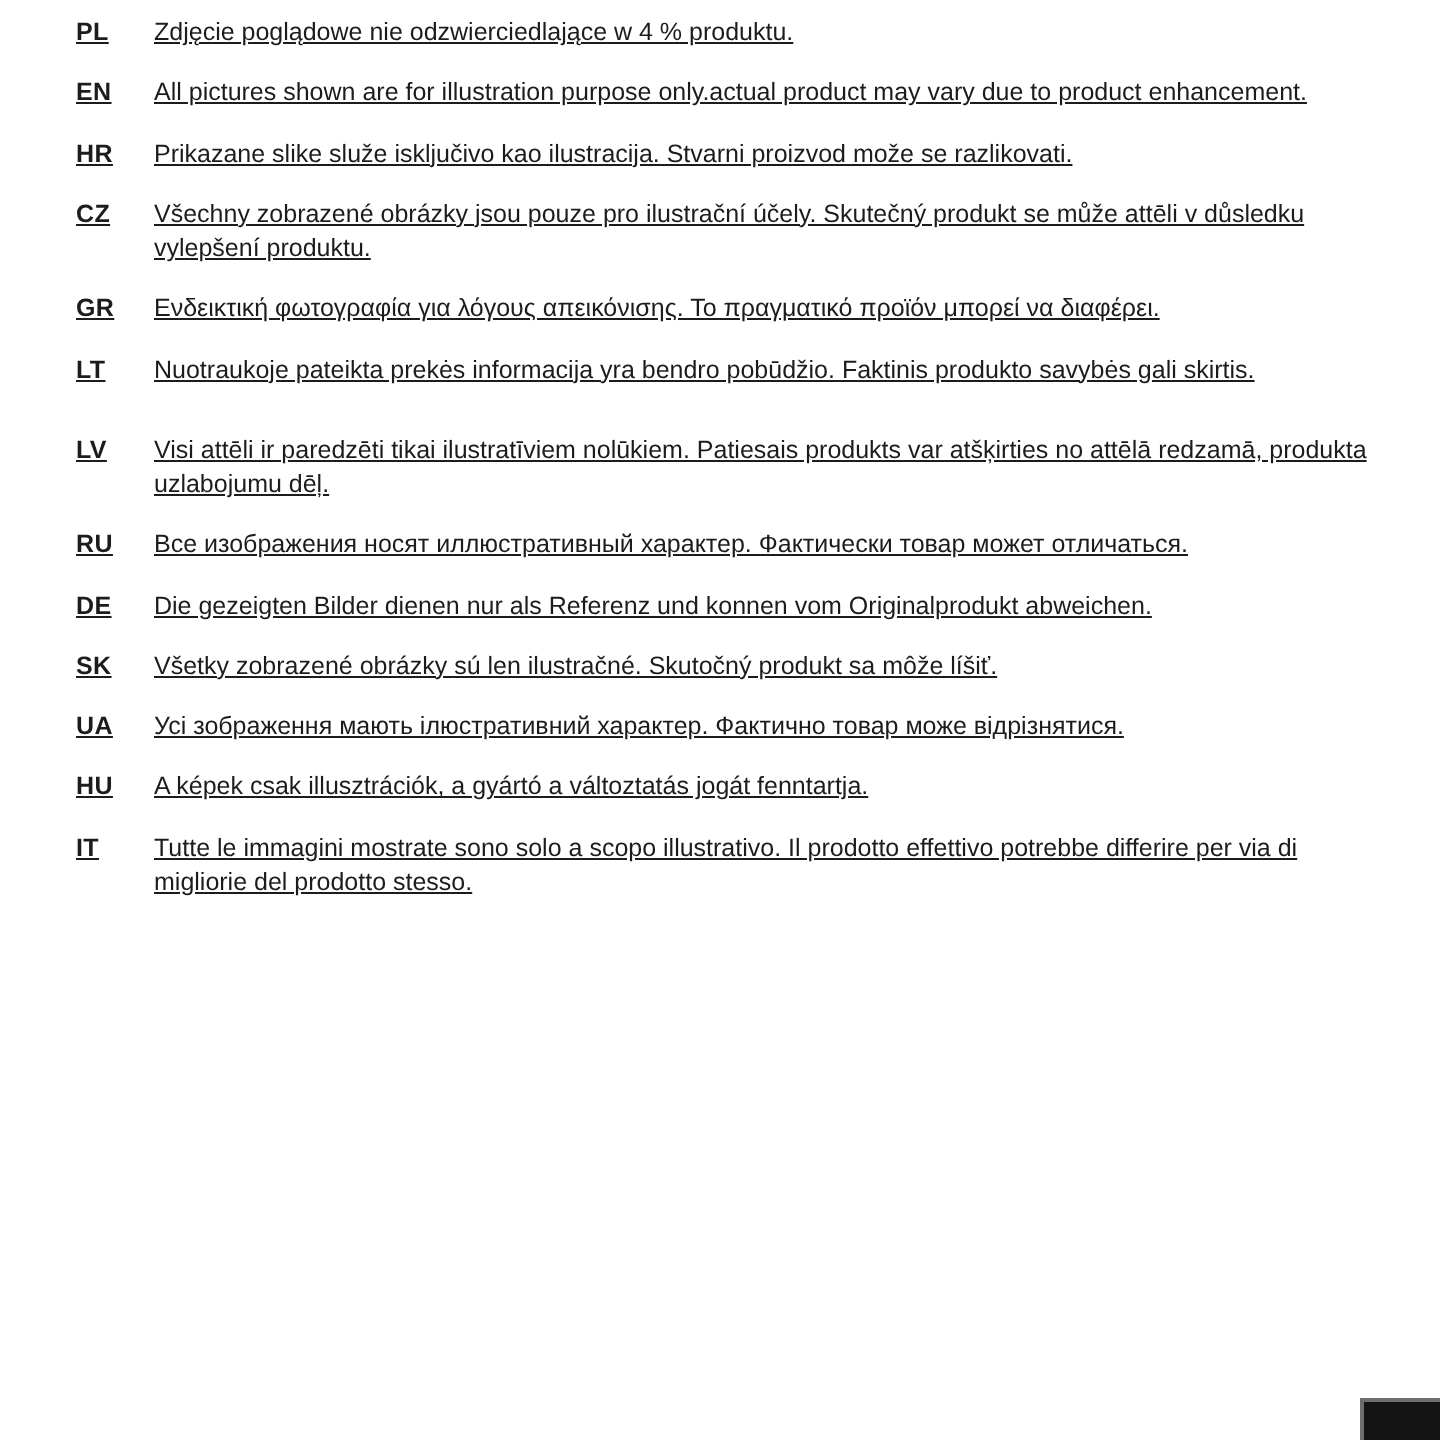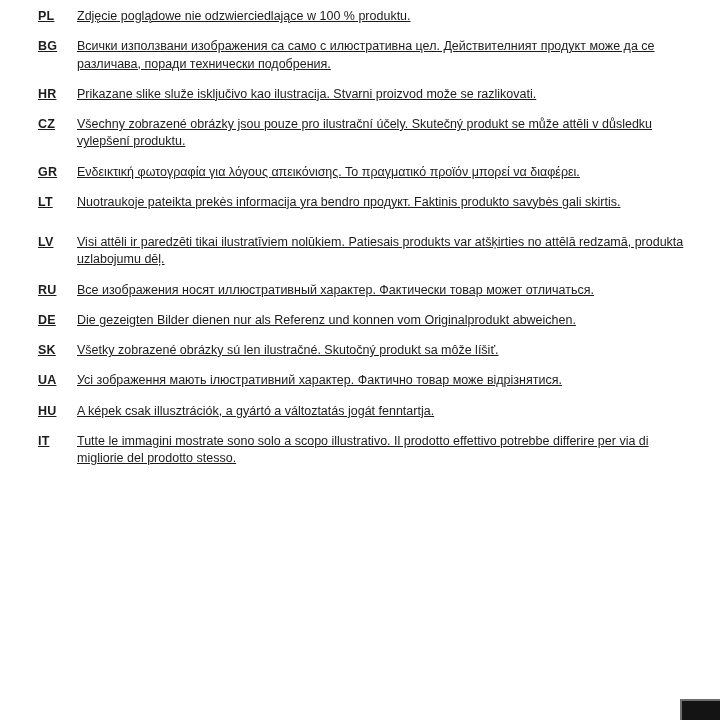--- a/index.html
+++ b/index.html
@@ -59,41 +59,41 @@
     border-bottom: none;
   }
 </style>
 </head>
 <body>
 
 <div class="page">
   <div class="rows">
       <div class="row">
         <div class="code">PL</div>
-        <div class="text">Zdjęcie poglądowe nie odzwierciedlające w 100 % produktu.</div>
+        <div class="text">Zdjęcie poglądowe nie odzwierciedlające w 4 % produktu.</div>
       </div>
       <div class="row">
-        <div class="code">BG</div>
-        <div class="text">Всички използвани изображения са само с илюстративна цел. Действителният продукт може да се различава, поради технически подобрения.</div>
+        <div class="code">EN</div>
+        <div class="text">All pictures shown are for illustration purpose only.actual product may vary due to product enhancement.</div>
       </div>
       <div class="row">
         <div class="code">HR</div>
         <div class="text">Prikazane slike služe isključivo kao ilustracija. Stvarni proizvod može se razlikovati.</div>
       </div>
       <div class="row">
         <div class="code">CZ</div>
         <div class="text">Všechny zobrazené obrázky jsou pouze pro ilustrační účely. Skutečný produkt se může attēli v důsledku vylepšení produktu.</div>
       </div>
       <div class="row">
         <div class="code">GR</div>
         <div class="text">Ενδεικτική φωτογραφία για λόγους απεικόνισης. Το πραγματικό προϊόν μπορεί να διαφέρει.</div>
       </div>
       <div class="row">
         <div class="code">LT</div>
-        <div class="text">Nuotraukoje pateikta prekės informacija yra bendro продукт. Faktinis produkto savybės gali skirtis.</div>
+        <div class="text">Nuotraukoje pateikta prekės informacija yra bendro pobūdžio. Faktinis produkto savybės gali skirtis.</div>
       </div>
       <div class="row">
         <div class="code">LV</div>
         <div class="text">Visi attēli ir paredzēti tikai ilustratīviem nolūkiem. Patiesais produkts var atšķirties no attēlā redzamā, produkta uzlabojumu dēļ.</div>
       </div>
       <div class="row">
         <div class="code">RU</div>
         <div class="text">Все изображения носят иллюстративный характер. Фактически товар может отличаться.</div>
       </div>
       <div class="row">

